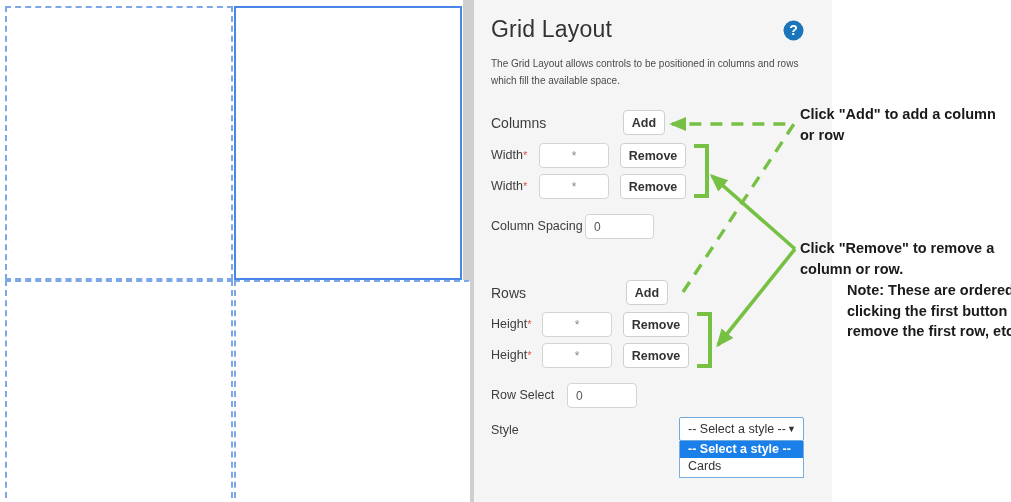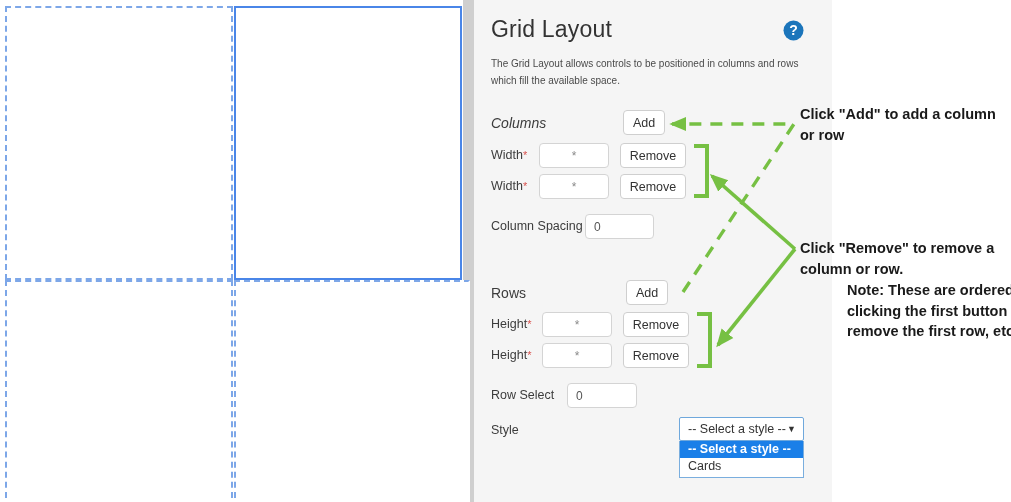--- a/index.html
+++ b/index.html
@@ -90,24 +90,25 @@
   .btn {
     position: absolute;
     background: #ffffff;
     border: 1px solid #cfcfcf;
     border-radius: 4px;
     font-family: "Liberation Sans", sans-serif;
     font-size: 12.5px;
     color: #333333;
     cursor: pointer;
     padding: 0;
-  }
-
-  
-  #lbl-columns        { left: 491px; top: 115px; font-style: italic; }
+    font-weight: bold;
+  }
+
+  
+  #lbl-columns        { left: 491px; top: 115px; }
   #btn-add-columns    { left: 623px; top: 110px; width: 42px; height: 25px; }
   #lbl-width-1        { left: 491px; top: 148px; }
   #in-width-1         { left: 539px; top: 143px; width: 70px; height: 25px; }
   #btn-remove-col-1   { left: 620px; top: 143px; width: 66px; height: 25px; }
   #lbl-width-2        { left: 491px; top: 179px; }
   #in-width-2         { left: 539px; top: 174px; width: 70px; height: 25px; }
   #btn-remove-col-2   { left: 620px; top: 174px; width: 66px; height: 25px; }
   #lbl-col-spacing    { left: 491px; top: 219px; }
   #in-col-spacing     { left: 585px; top: 214px; width: 69px; height: 25px; }
 

